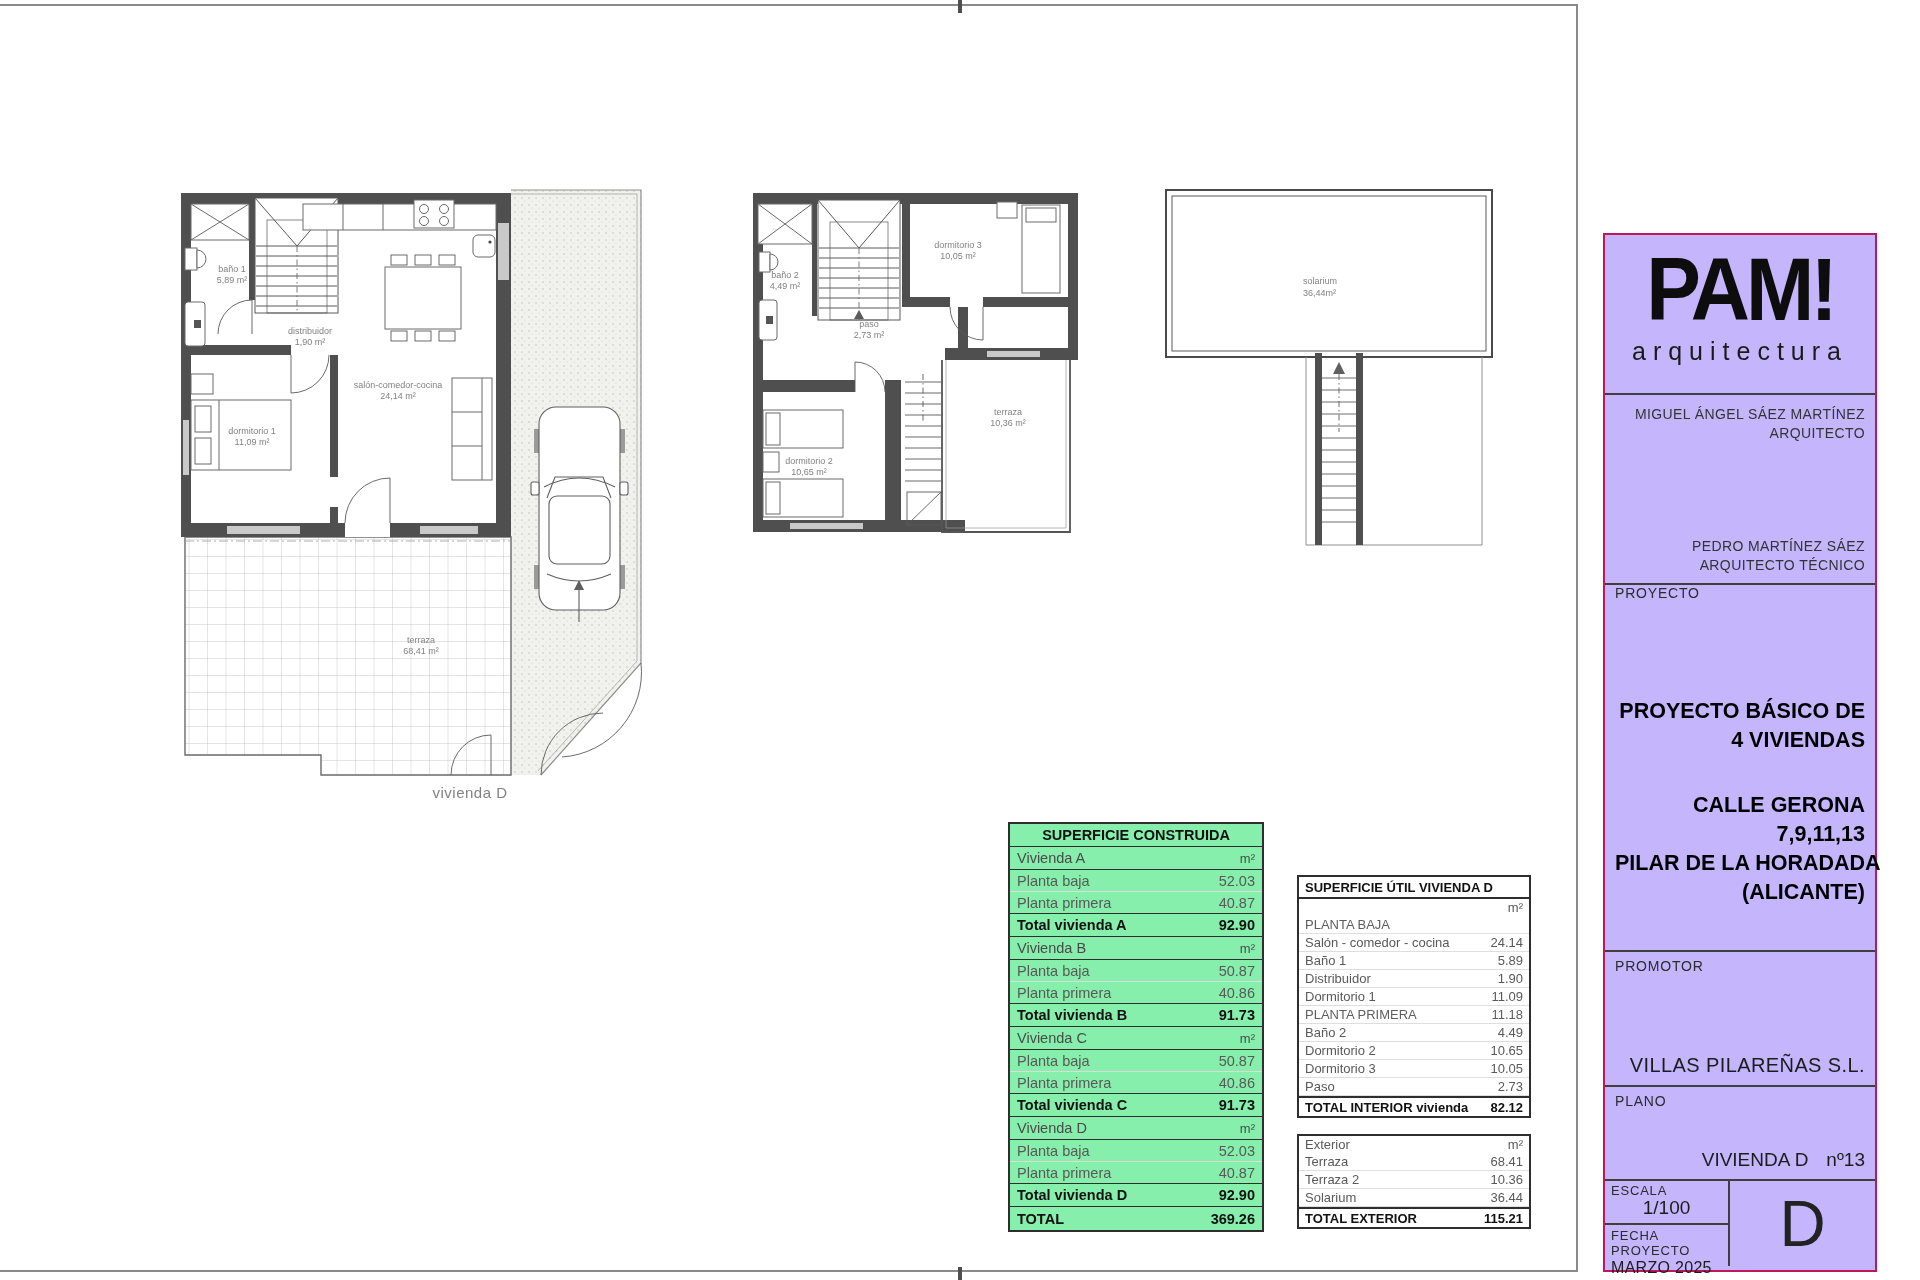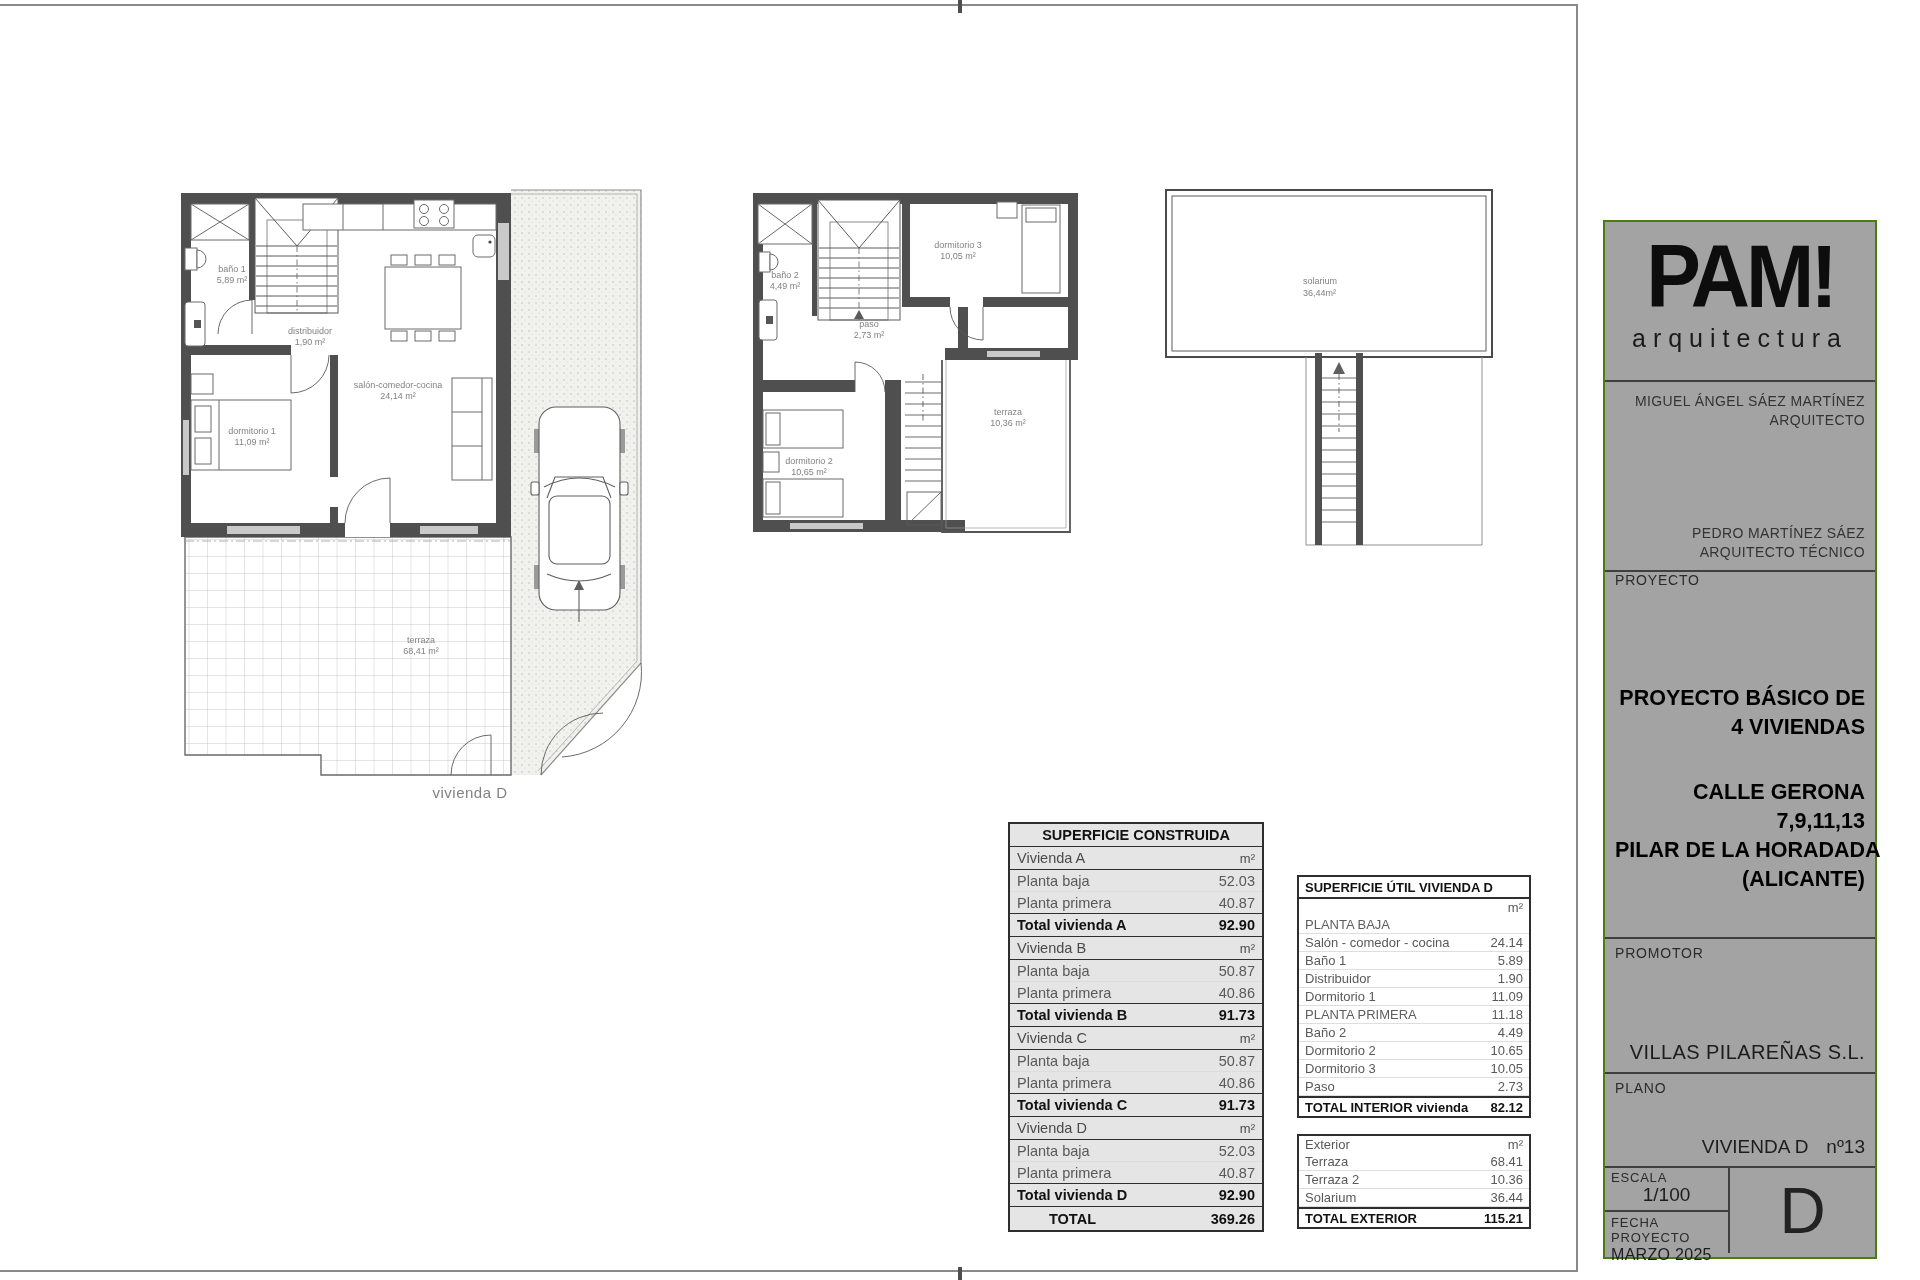--- a/index.html
+++ b/index.html
@@ -16,45 +16,45 @@
   
   svg.plan { position:absolute; }
   svg.plan text { font-family:"Liberation Sans", sans-serif; fill:#828282; }
   .room-label { font-size:9px; text-anchor:middle; }
   .room-label.start { text-anchor:start; }
   .plan-caption { font-size:15px; fill:#555; letter-spacing:0.5px; text-anchor:middle; }
 
   
   .t1 {
     position:absolute; left:1008px; top:822px; width:256px;
-    border:2px solid #2e2e2e; background:#e5e5e5; font-size:14.5px; color:#595959;
+    border:2px solid #2e2e2e; background:#86efac; font-size:14.5px; color:#595959;
   }
   .t1 .row { display:flex; justify-content:space-between; align-items:center;
              height:22px; padding:0 7px; border-bottom:1px solid #2e2e2e; }
-  .t1 .row:last-child { border-bottom:none;margin-left:32px; }
+  .t1 .row:last-child { border-bottom:none; }
   .t1 .h   { justify-content:center; font-weight:bold; color:#111; height:23px; }
   .t1 .viv { color:#4a4a4a; height:23px; }
   .t1 .sub1{ border-bottom:1px solid #dcdcdc; }
   .t1 .tot { font-weight:bold; color:#111; height:23px; }
   .t1 .unit{ font-size:13px; }
 
   
   .t2 { position:absolute; left:1297px; top:875px; width:234px; font-size:13px; color:#595959; }
   .t2 .box { border:2px solid #2e2e2e; background:#fff; }
   .t2 .row { display:flex; justify-content:space-between; align-items:center;
              height:18px; padding:0 6px; border-bottom:1px solid #dedede; }
   .t2 .h   { font-weight:bold; color:#111; height:22px; border-bottom:2px solid #2e2e2e; }
   .t2 .unit-row { justify-content:flex-end; border-bottom:none; height:17px; }
   .t2 .sec { color:#5e5e5e; }
   .t2 .tot { font-weight:bold; color:#111; border-top:2px solid #2e2e2e; border-bottom:none; height:20px; }
   .t2 .gap { height:16px; }
 
   
-  .tb { position:absolute; left:1603px; top:220px; width:274px; height:1039px;
-        border:2px solid #4d7c0f; background:#a3a3a3; }
+  .tb { position:absolute; left:1603px; top:233px; width:274px; height:1039px;
+        border:2px solid #be185d; background:#c4b5fd; }
   .tb-label { font-size:14px; letter-spacing:0.8px; color:#2b2b2b; }
   .tb-logo { height:160px; border-bottom:2px solid #3f3f3f; text-align:center; overflow:hidden; }
   .pam  { font-weight:900; font-size:82px; letter-spacing:-4px; line-height:0.95;
           margin-top:16px; color:#0d0d0d; transform:scaleY(1.08); }
   .arqt { font-size:25px; letter-spacing:7px; margin-top:8px; color:#1a1a1a; }
   .tb-arch { height:190px; border-bottom:2px solid #3f3f3f; position:relative;
              text-align:right; padding:10px 10px; font-size:14px; color:#333; letter-spacing:0.4px; }
   .tb-arch .nm { line-height:19px; }
   .tb-arch .arch2 { position:absolute; right:10px; bottom:8px; }
   .tb-proy { height:367px; border-bottom:2px solid #3f3f3f; padding:0 10px; position:relative; }

